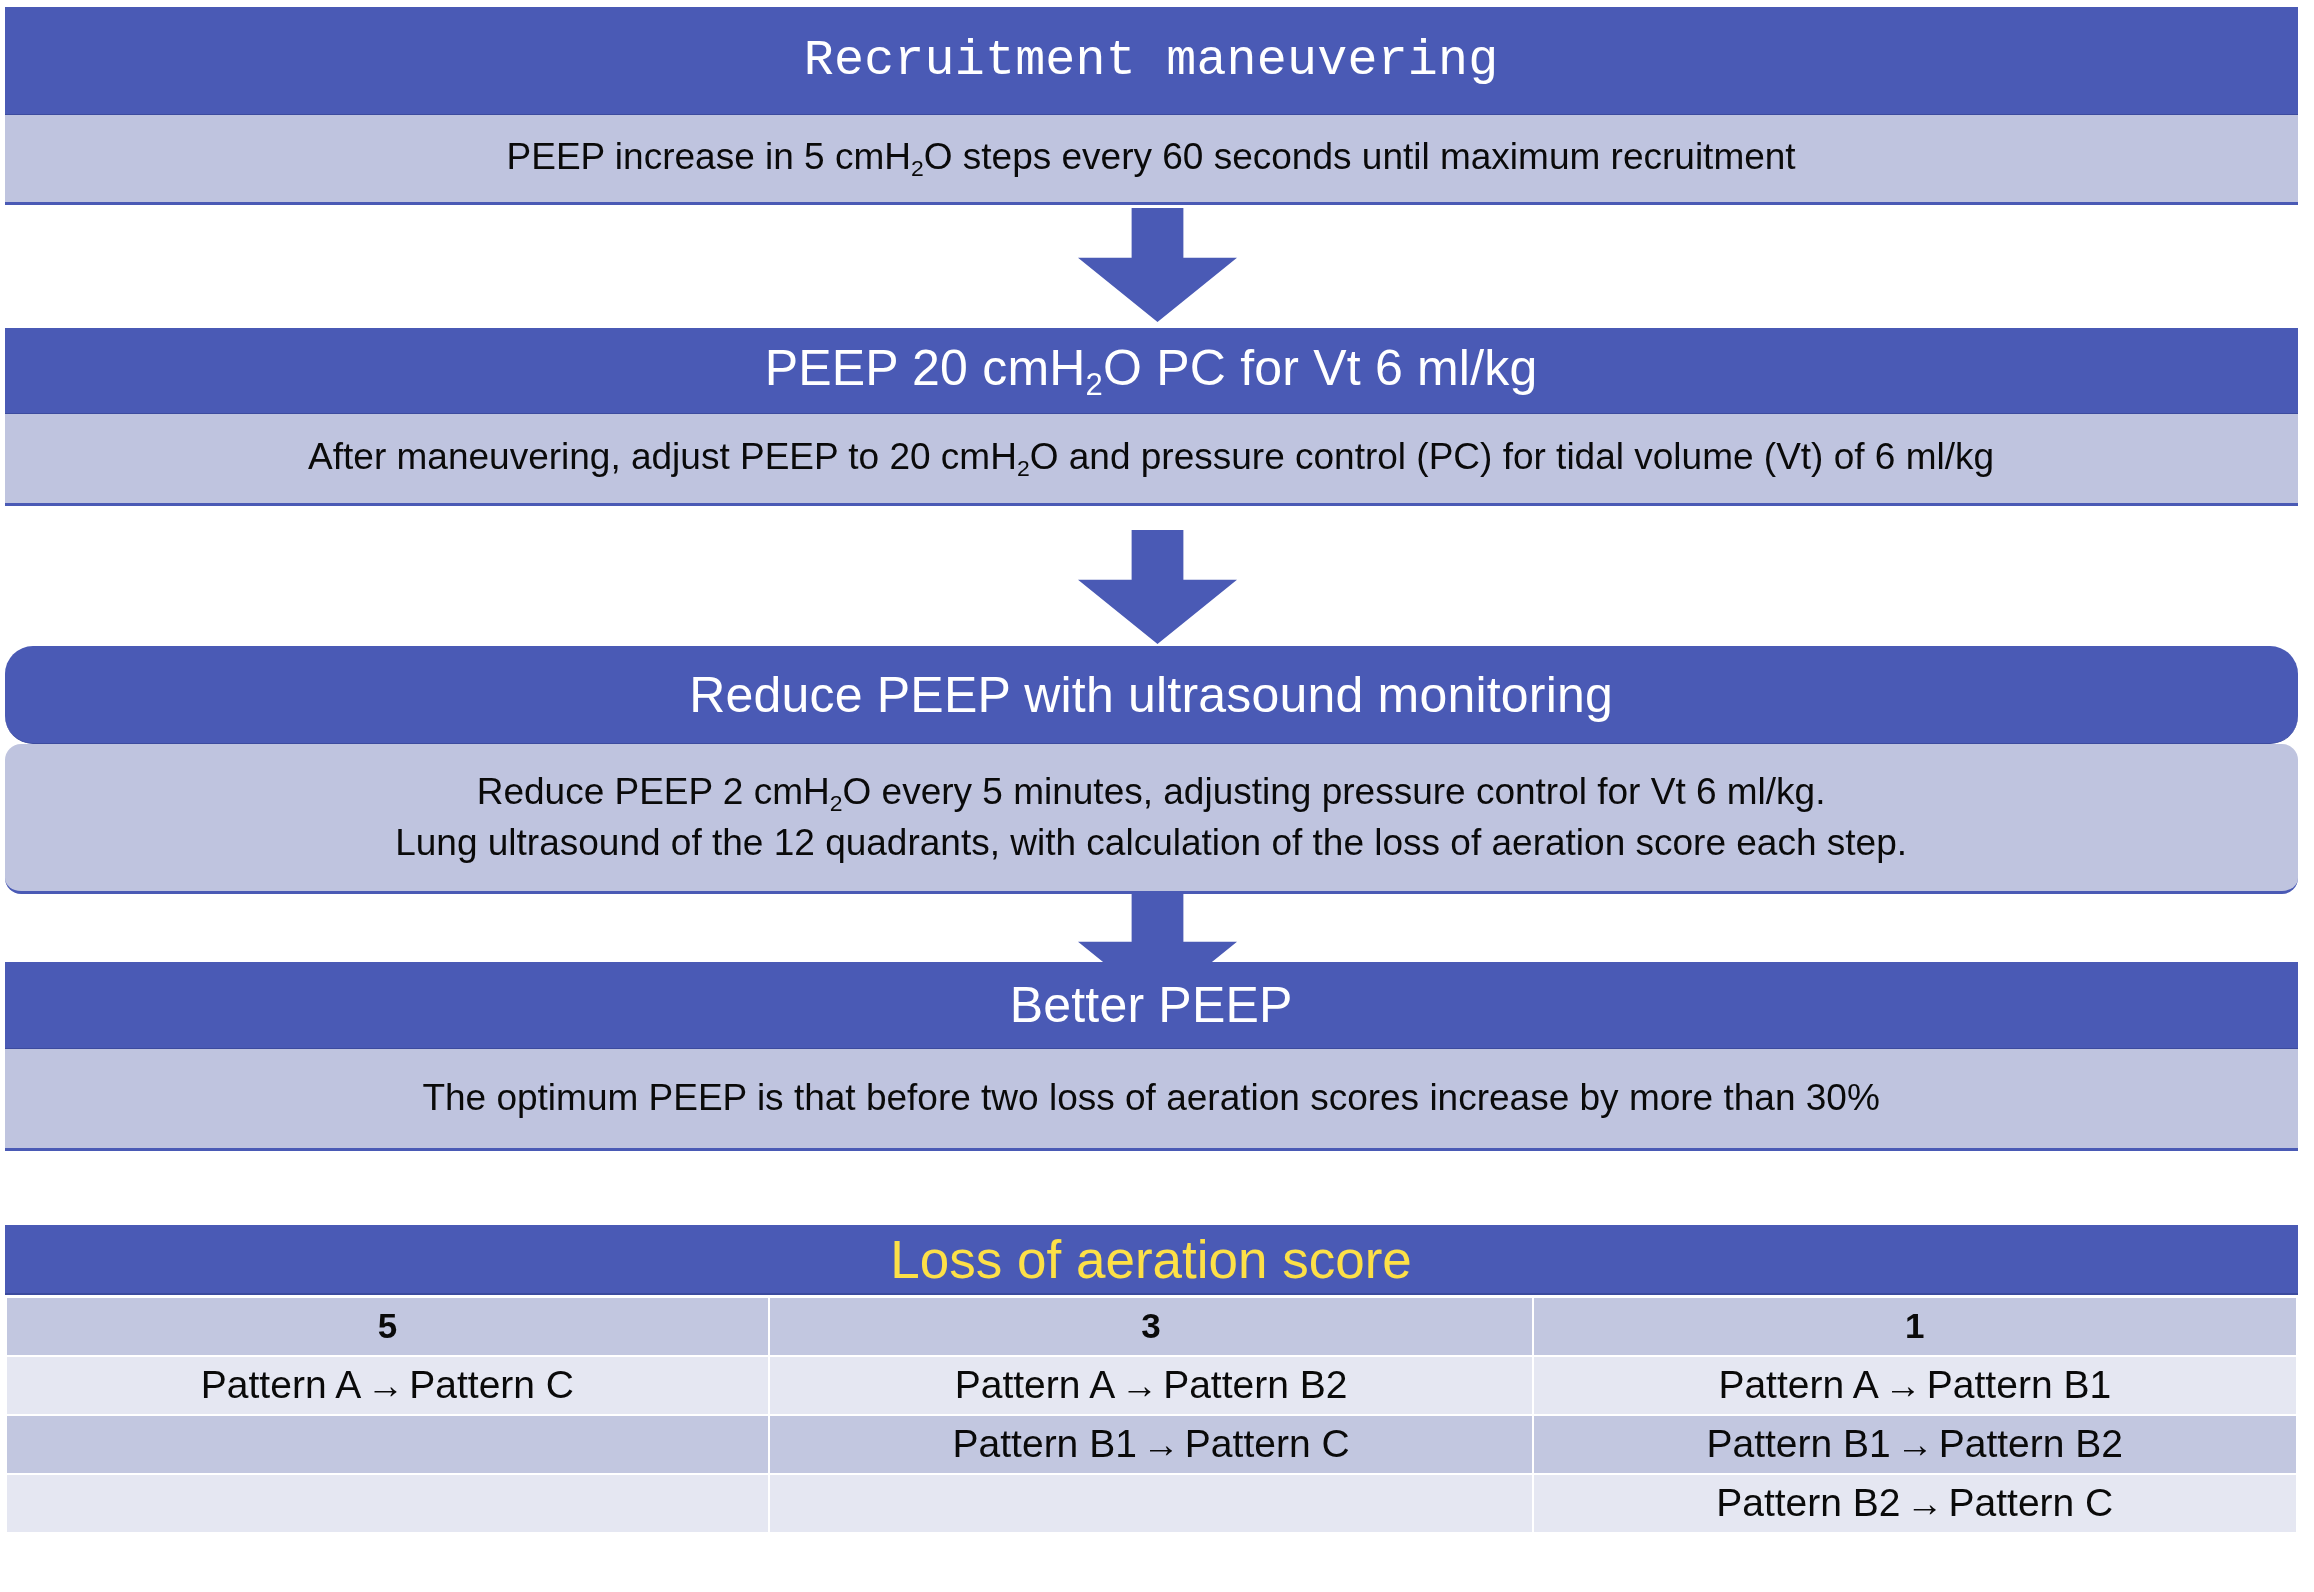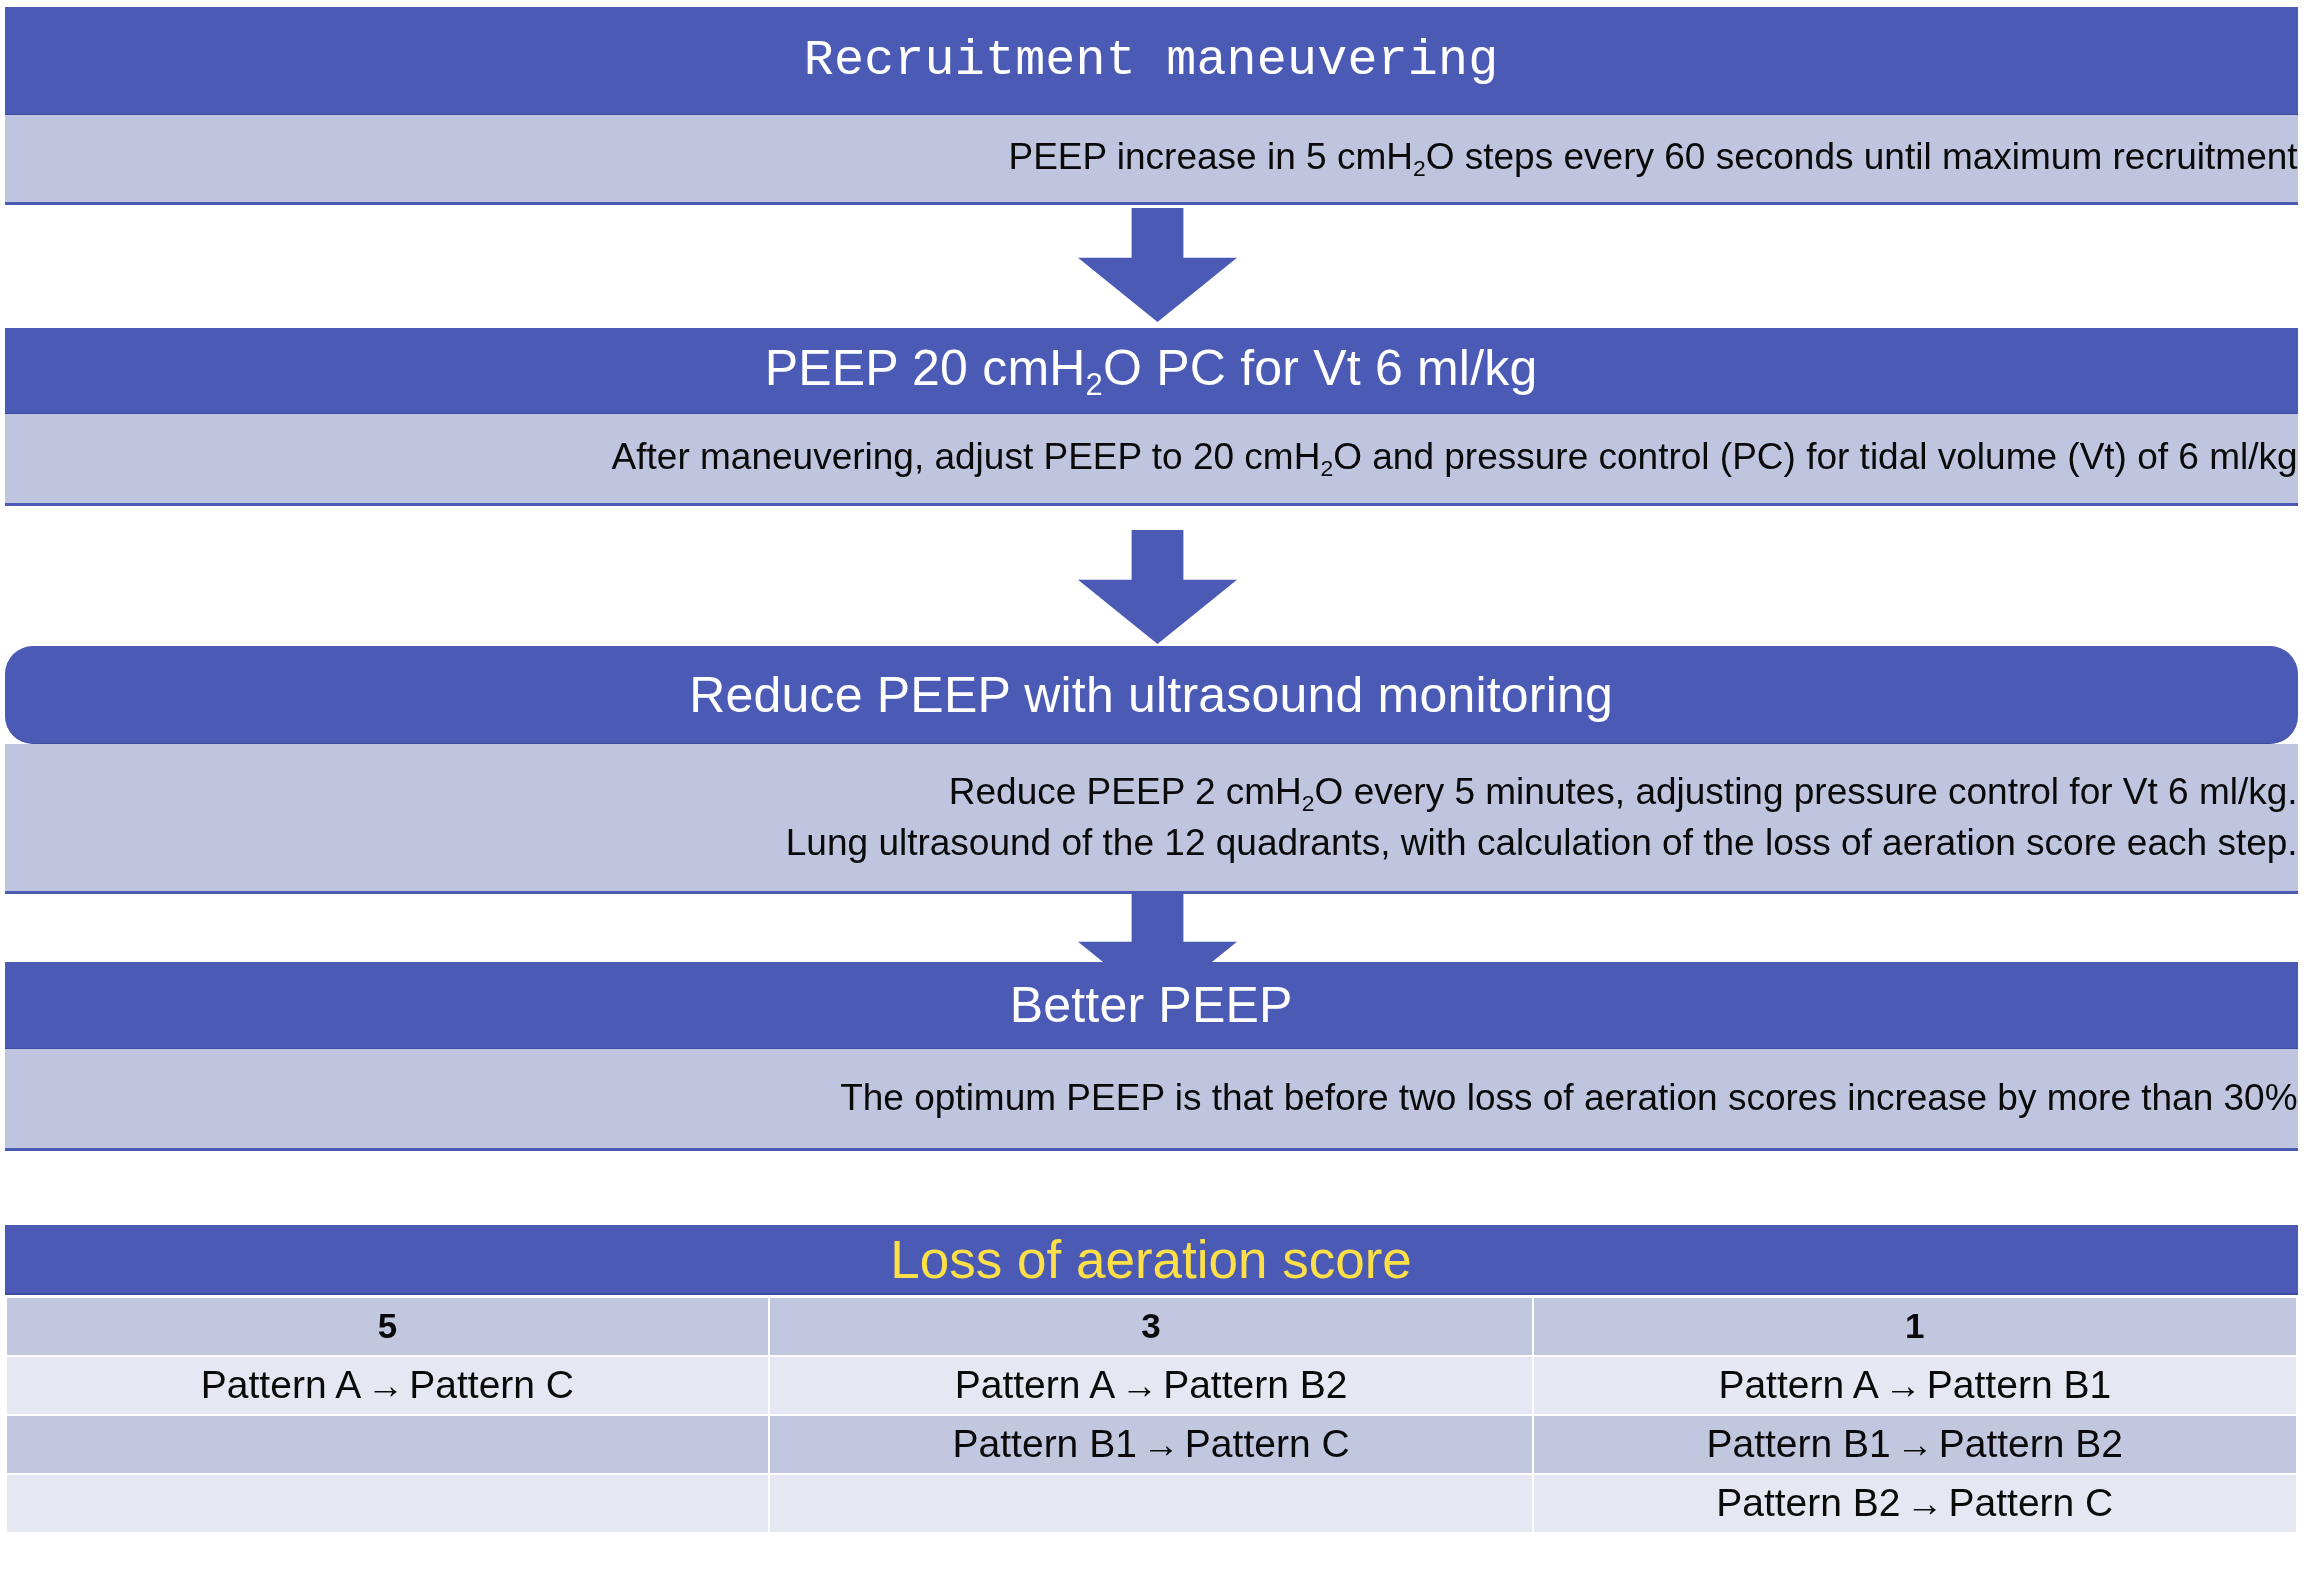--- a/index.html
+++ b/index.html
@@ -44,21 +44,21 @@
   }
 
   .step-body {
     background: #bfc4df;
     color: #0a0a0a;
     text-align: center;
     font-size: 37px;
     line-height: 1.30;
     display: flex;
     flex-direction: column;
-    align-items: flex-end;
+    align-items: center;
     justify-content: center;
     box-sizing: border-box;
     border-bottom: 3.7px solid #4a5ab5;
   }
   .step-body .line { display: block; white-space: nowrap; }
 
   sub { font-size: 0.62em; vertical-align: -0.32em; }
 
   
   .arrow {
@@ -142,21 +142,21 @@
   <div class="arrow" style="left:1078px; top:530px;">
     <svg viewBox="0 0 172 124" preserveAspectRatio="none" aria-hidden="true">
       <polygon points="58,0 114,0 114,54 172,54 86,124 0,54 58,54" fill="#4a5ab5"></polygon>
     </svg>
   </div>
 
   <div class="step" style="top:646px;">
     <div class="step-header" style="height:98px;border-radius:28px;">
       <span>Reduce PEEP with ultrasound monitoring</span>
     </div>
-    <div class="step-body" style="height:150px;">
+    <div class="step-body" style="height:150px;border-radius:16px;">
       <span class="line"><span>Reduce PEEP 2 cmH</span><sub>2</sub><span>O every 5 minutes, adjusting pressure control for Vt 6 ml/kg.</span></span>
       <span class="line">Lung ultrasound of the 12 quadrants, with calculation of the loss of aeration score each step.</span>
     </div>
   </div>
 
   <div class="arrow" style="left:1078px; top:892px;">
     <svg viewBox="0 0 172 124" preserveAspectRatio="none" aria-hidden="true">
       <polygon points="58,0 114,0 114,54 172,54 86,124 0,54 58,54" fill="#4a5ab5"></polygon>
     </svg>
   </div>

